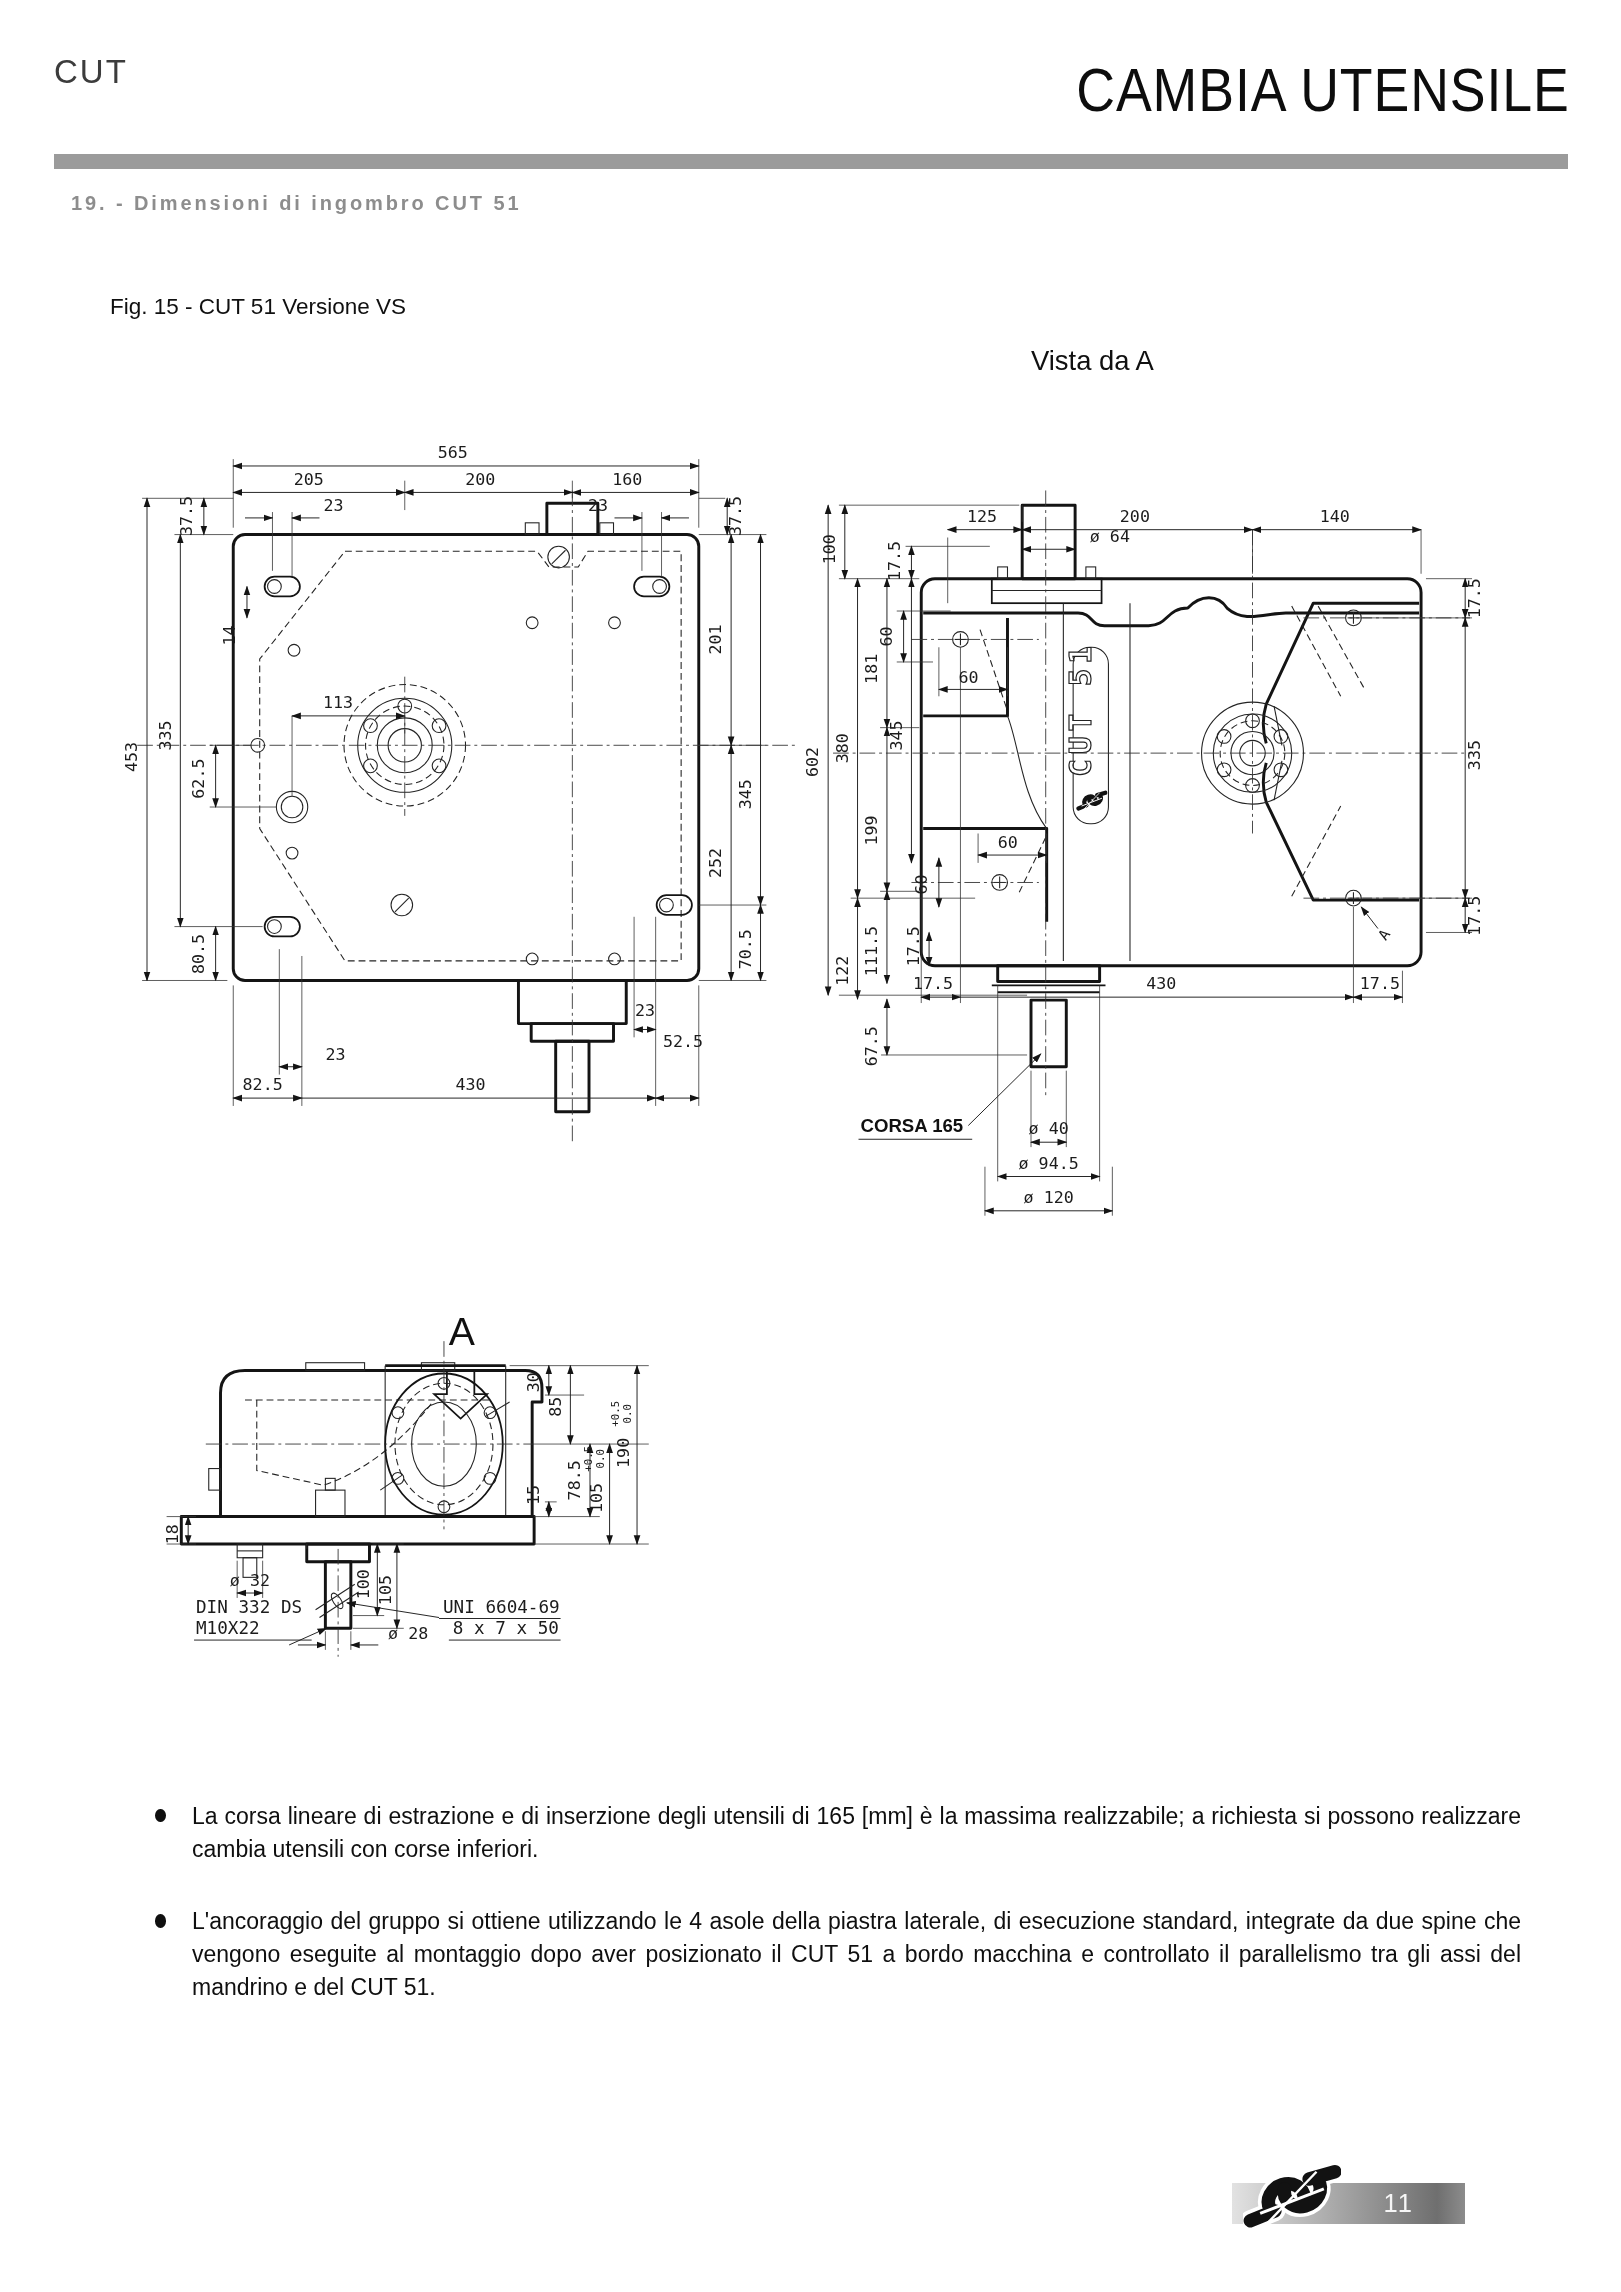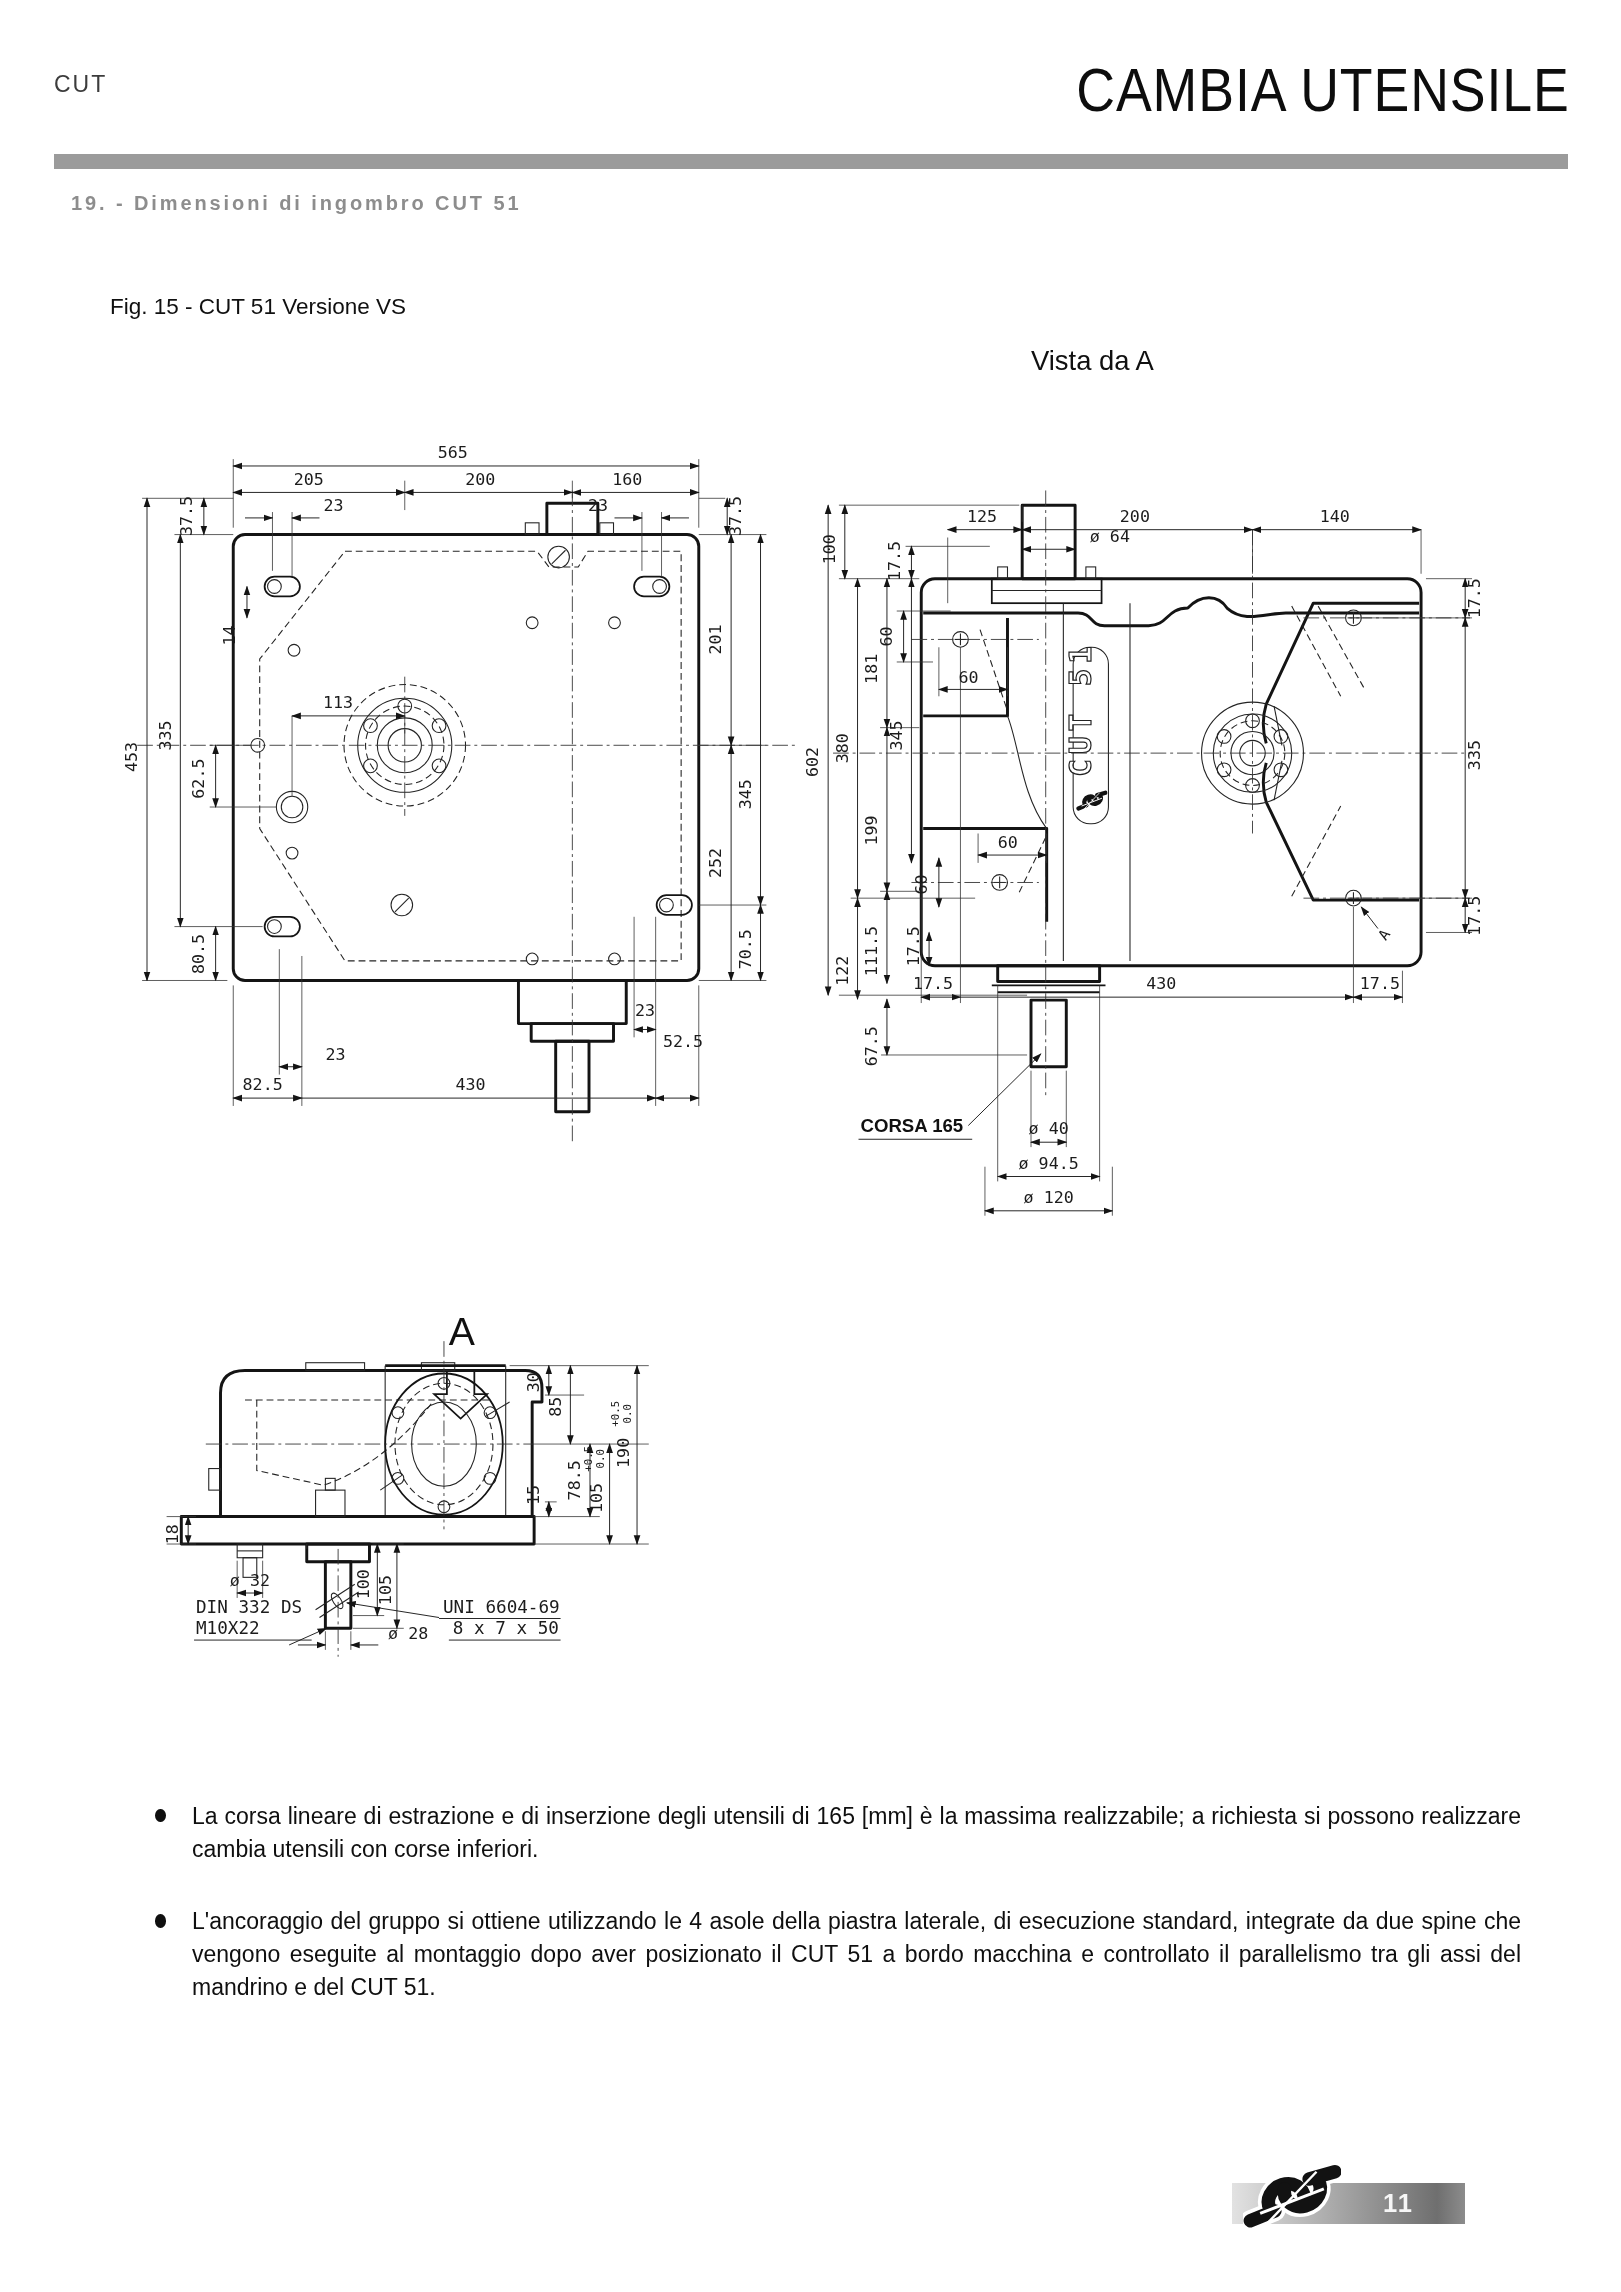--- a/index.html
+++ b/index.html
@@ -1,19 +1,19 @@
 <!DOCTYPE html>
 <html><head>
 <meta charset="utf-8">
 <style>
   html,body{margin:0;padding:0;background:#888;}
   .page{position:relative;width:1621px;height:2293px;background:#fff;overflow:hidden;
         font-family:"Liberation Sans",sans-serif;color:#111;}
   
-  .hdr-code{position:absolute;left:54px;top:71px;font-size:23px;letter-spacing:2px;color:#3c3c3c;}
+  .hdr-code{position:absolute;left:54px;top:53px;font-size:33px;letter-spacing:2px;color:#3c3c3c;}
   .hdr-title{position:absolute;right:51px;top:55px;font-size:61px;color:#0d0d0d;white-space:nowrap;
              transform:scaleX(0.88);transform-origin:right;letter-spacing:1px;font-weight:400;}
   .hdr-rule{position:absolute;left:54px;top:154px;width:1514px;height:14.7px;background:#9b9b9b;}
   .sec-head{position:absolute;left:71px;top:192px;font-size:20px;font-weight:bold;color:#8d8d8d;letter-spacing:2.9px;}
   .fig-cap{position:absolute;left:110px;top:294px;font-size:22.5px;color:#101010;}
   .vista{position:absolute;left:1031px;top:345px;font-size:27.4px;color:#101010;}
   
   .drawing{position:absolute;left:0;top:412px;}
   .thick{stroke:#141414;stroke-width:3;fill:none;stroke-linejoin:round;}
   .med{stroke:#141414;stroke-width:1.8;fill:none;}
@@ -31,21 +31,21 @@
   .cutcap{font-family:"DejaVu Sans Mono",monospace;font-size:30px;font-weight:bold;fill:#ffffff;
           stroke:#222;stroke-width:1.2;letter-spacing:5px;}
   
   .notes{position:absolute;left:149px;top:1760px;width:1372px;}
   .note{position:relative;padding-left:43px;margin-bottom:15.7px;font-size:23px;line-height:1.42;
         color:#0f0f0f;text-align:justify;margin-top:40px;}
   .note .dot{position:absolute;left:5.9px;top:8.8px;width:10.8px;height:13.7px;border-radius:50%;background:#0f0f0f;}
   
   .ftr-bar{position:absolute;left:1232px;top:2183px;width:233px;height:41px;
            background:linear-gradient(to right,#e2e2e2,#6f6f6f 88%,#8c8c8c);}
-  .ftr-num{position:absolute;right:51px;top:5.9px;font-size:25.5px;font-weight:bold;color:#f6f6f6;letter-spacing:2px;}
+  .ftr-num{position:absolute;right:51px;top:5.9px;font-size:25.5px;font-weight:normal;color:#f6f6f6;letter-spacing:2px;}
   .ftr-logo{position:absolute;left:1243px;top:2152px;}
 </style>
 </head>
 <body>
 
 <div class="page">
 
   <div class="hdr-code">CUT</div>
   <div class="hdr-title">CAMBIA UTENSILE</div>
   <div class="hdr-rule"></div>

